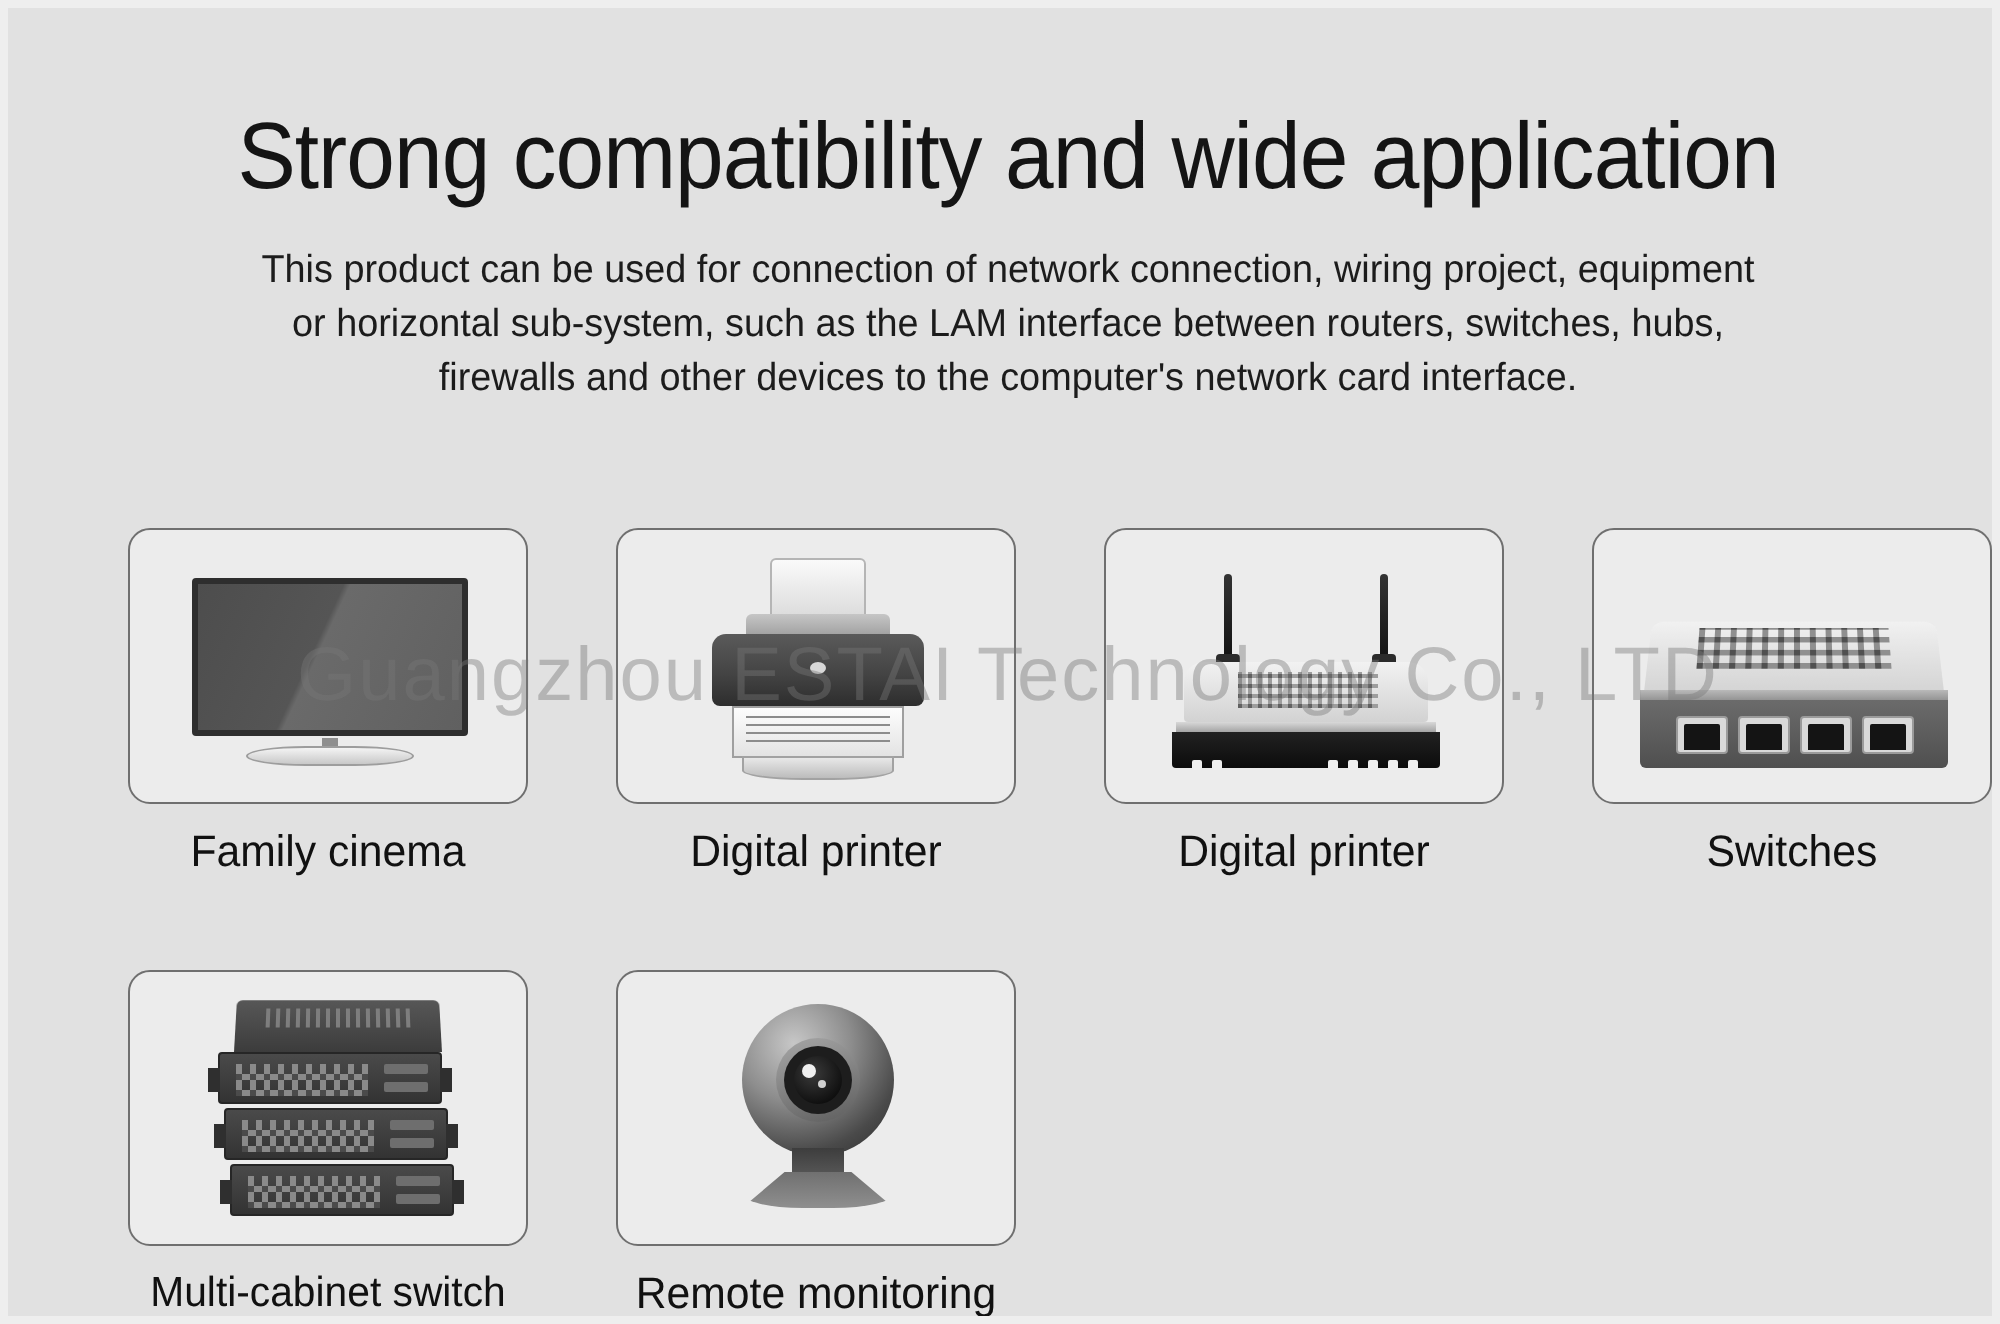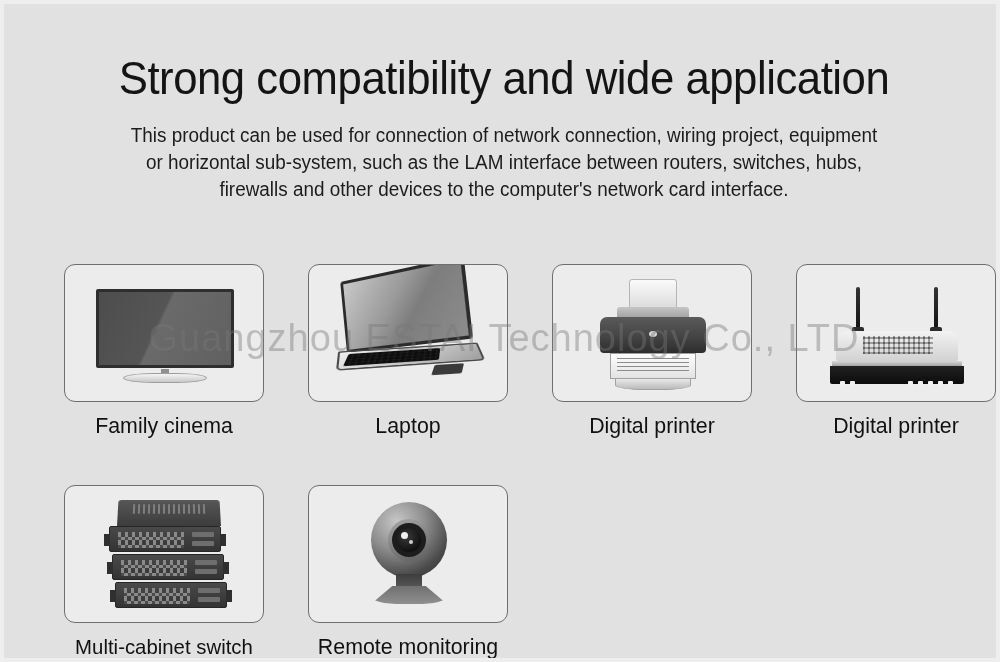--- a/index.html
+++ b/index.html
@@ -445,31 +445,20 @@
         <div class="art">
           <div class="tv-screen"></div>
           <div class="tv-neck"></div>
           <div class="tv-base"></div>
         </div>
       </div>
       <div class="caption">Family cinema</div>
     </div>
 
 
-    <div class="cell">
-      <div class="card">
-        <div class="art">
-          <div class="lt-lid"></div>
-          <div class="lt-base"></div>
-          <div class="lt-keys"></div>
-          <div class="lt-pad"></div>
-        </div>
-      </div>
-      <div class="caption">Laptop</div>
-    </div>
 
     <div class="cell">
       <div class="card">
         <div class="art">
           <div class="pr-paper"></div>
           <div class="pr-feed"></div>
           <div class="pr-body"></div>
           <div class="pr-led"></div>
           <div class="pr-out"></div>
           <div class="pr-lines"></div>
@@ -490,20 +479,43 @@
           <div class="rt-vent"></div>
           <div class="rt-mid"></div>
           <div class="rt-front"></div>
           <div class="rt-leds g1"><span></span><span></span></div>
           <div class="rt-leds g2"><span></span><span></span><span></span><span></span><span></span></div>
         </div>
       </div>
       <div class="caption">Digital printer</div>
     </div>
 
+    <div class="cell">
+      <div class="card">
+        <div class="art">
+          <div class="sw-top"></div>
+          <div class="sw-vent"></div>
+          <div class="sw-lip"></div>
+          <div class="sw-front"></div>
+          <div class="sw-port p1">
+              <i></i>
+            </div>
+          <div class="sw-port p2">
+              <i></i>
+            </div>
+          <div class="sw-port p3">
+              <i></i>
+            </div>
+          <div class="sw-port p4">
+              <i></i>
+            </div>
+        </div>
+      </div>
+      <div class="caption">Switches</div>
+    </div>
 
     <div class="cell">
       <div class="card">
         <div class="art">
           <div class="mc-top"></div>
           <div class="mc-topvent"></div>
           <div class="mc-unit u1">
             <div class="mc-ear le"></div>
               <div class="mc-ear re"></div>
             <div class="mc-ports"></div>

